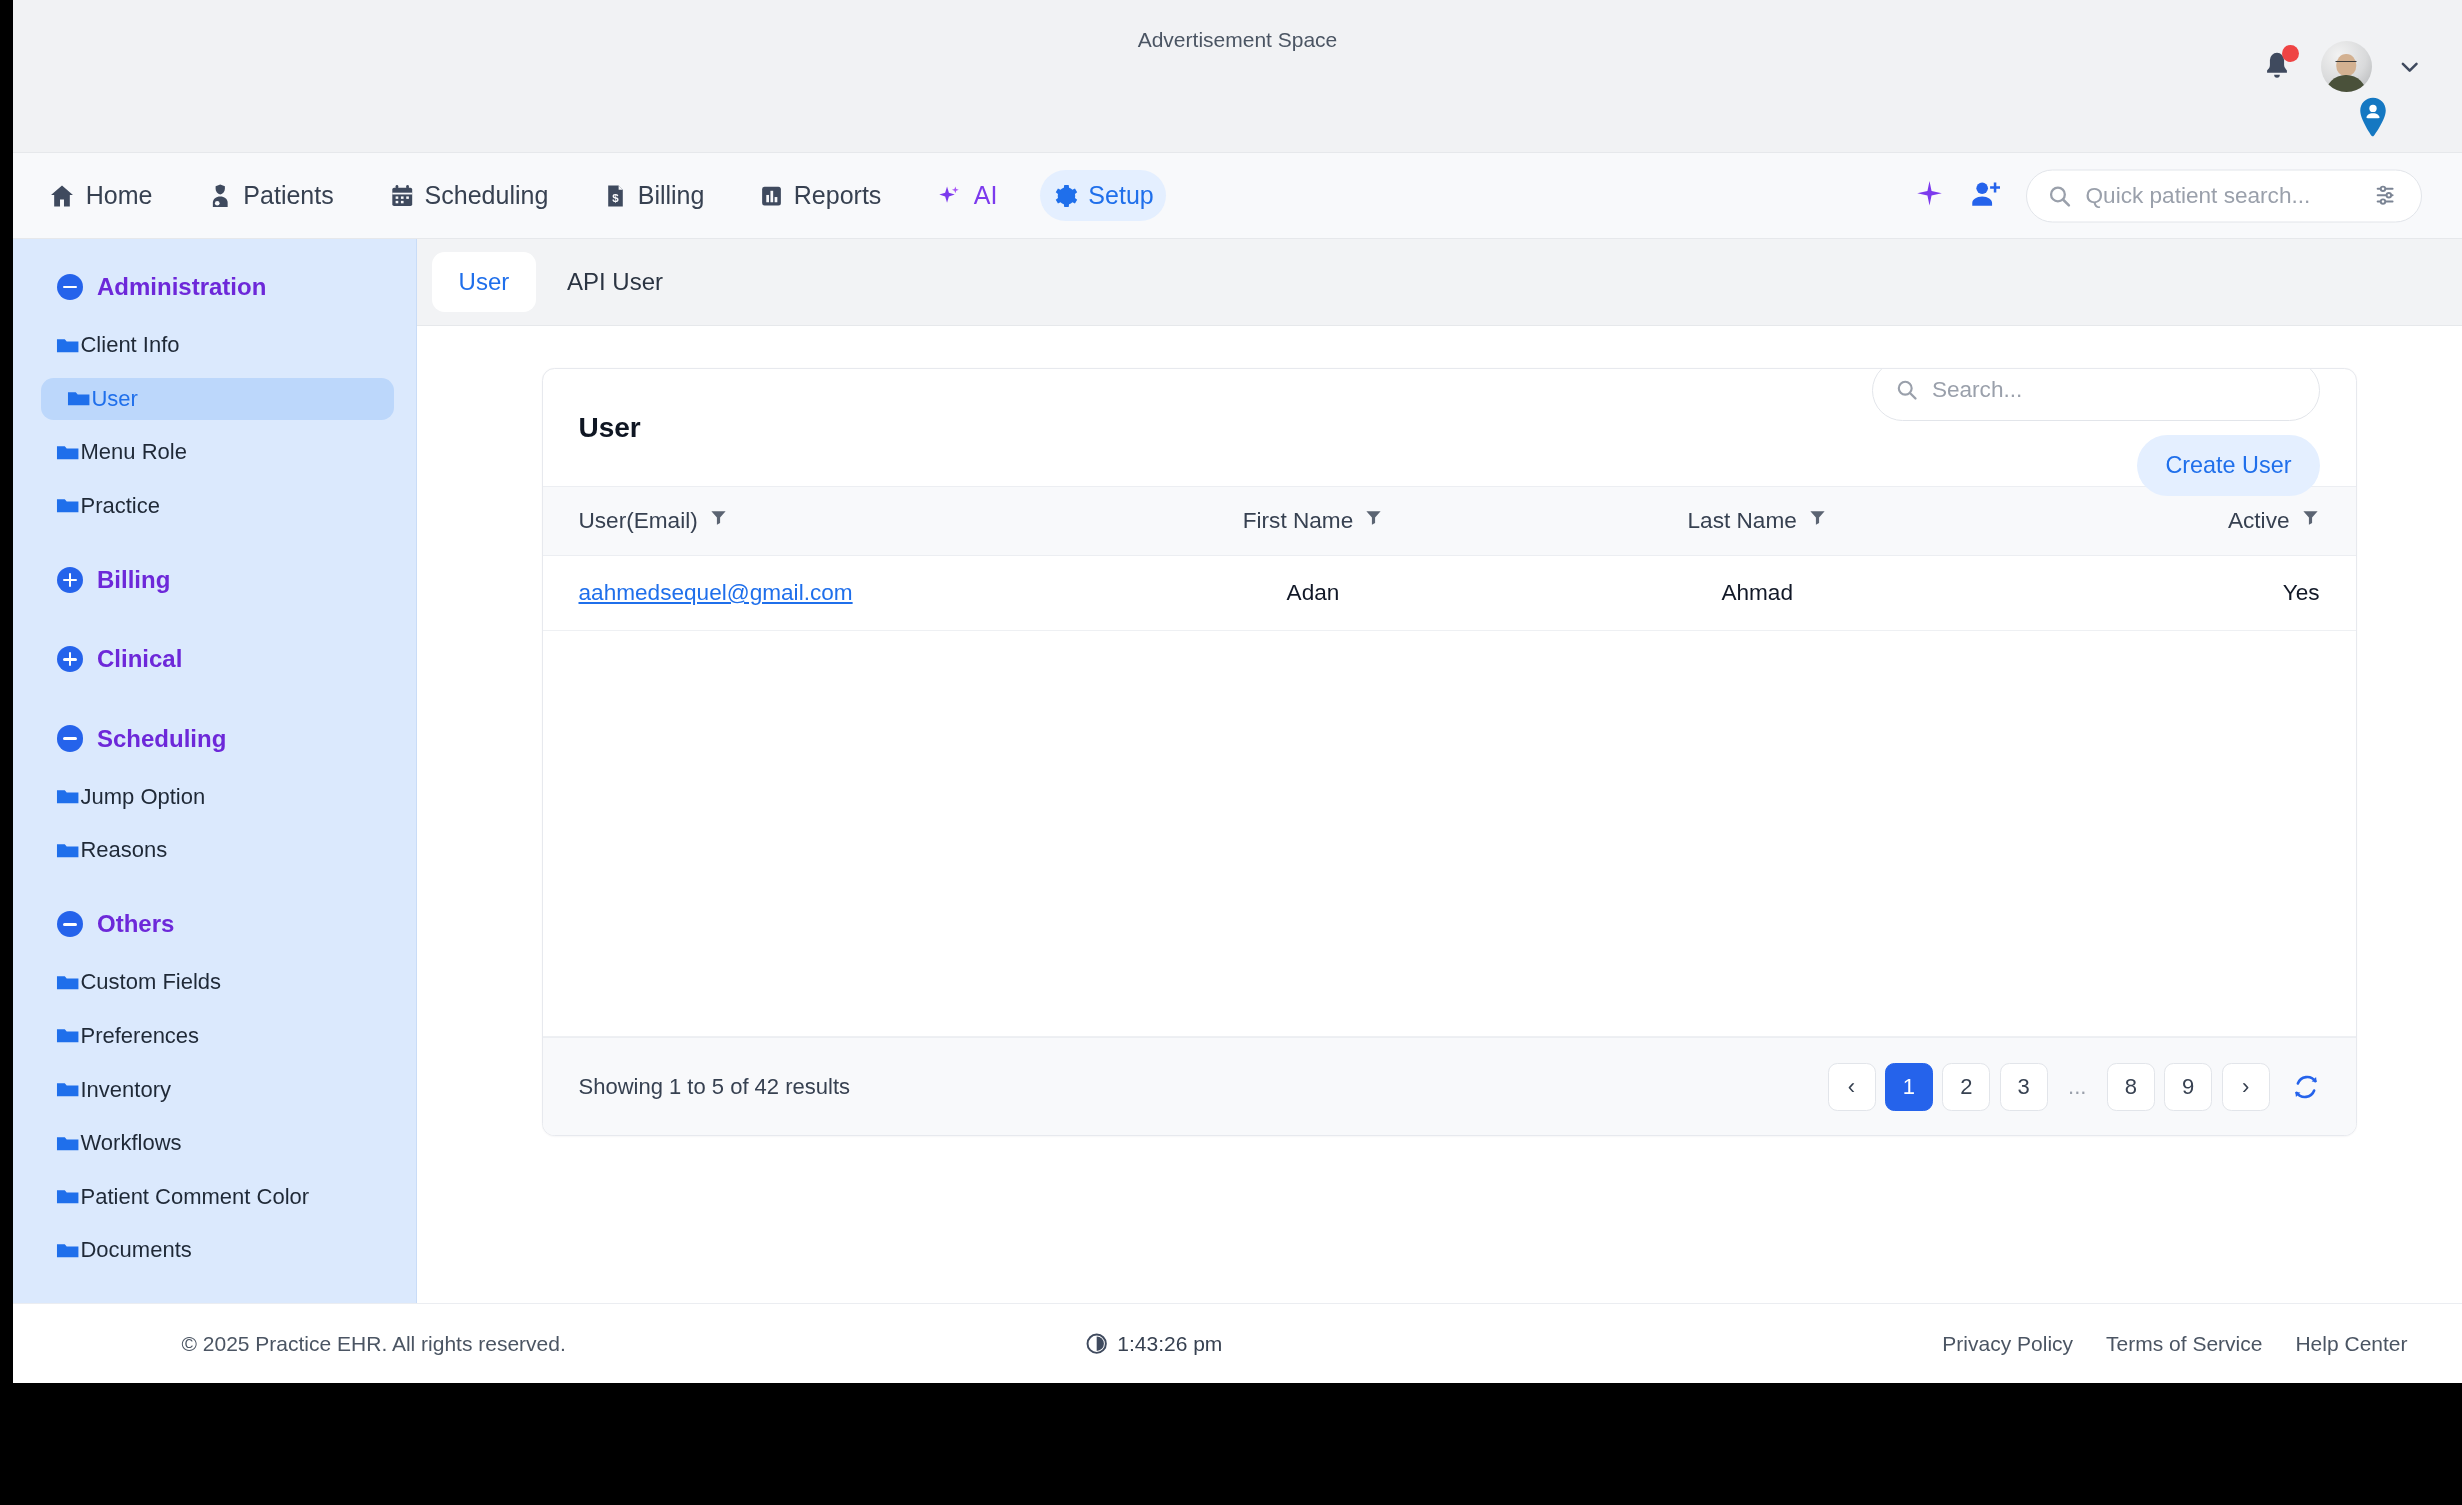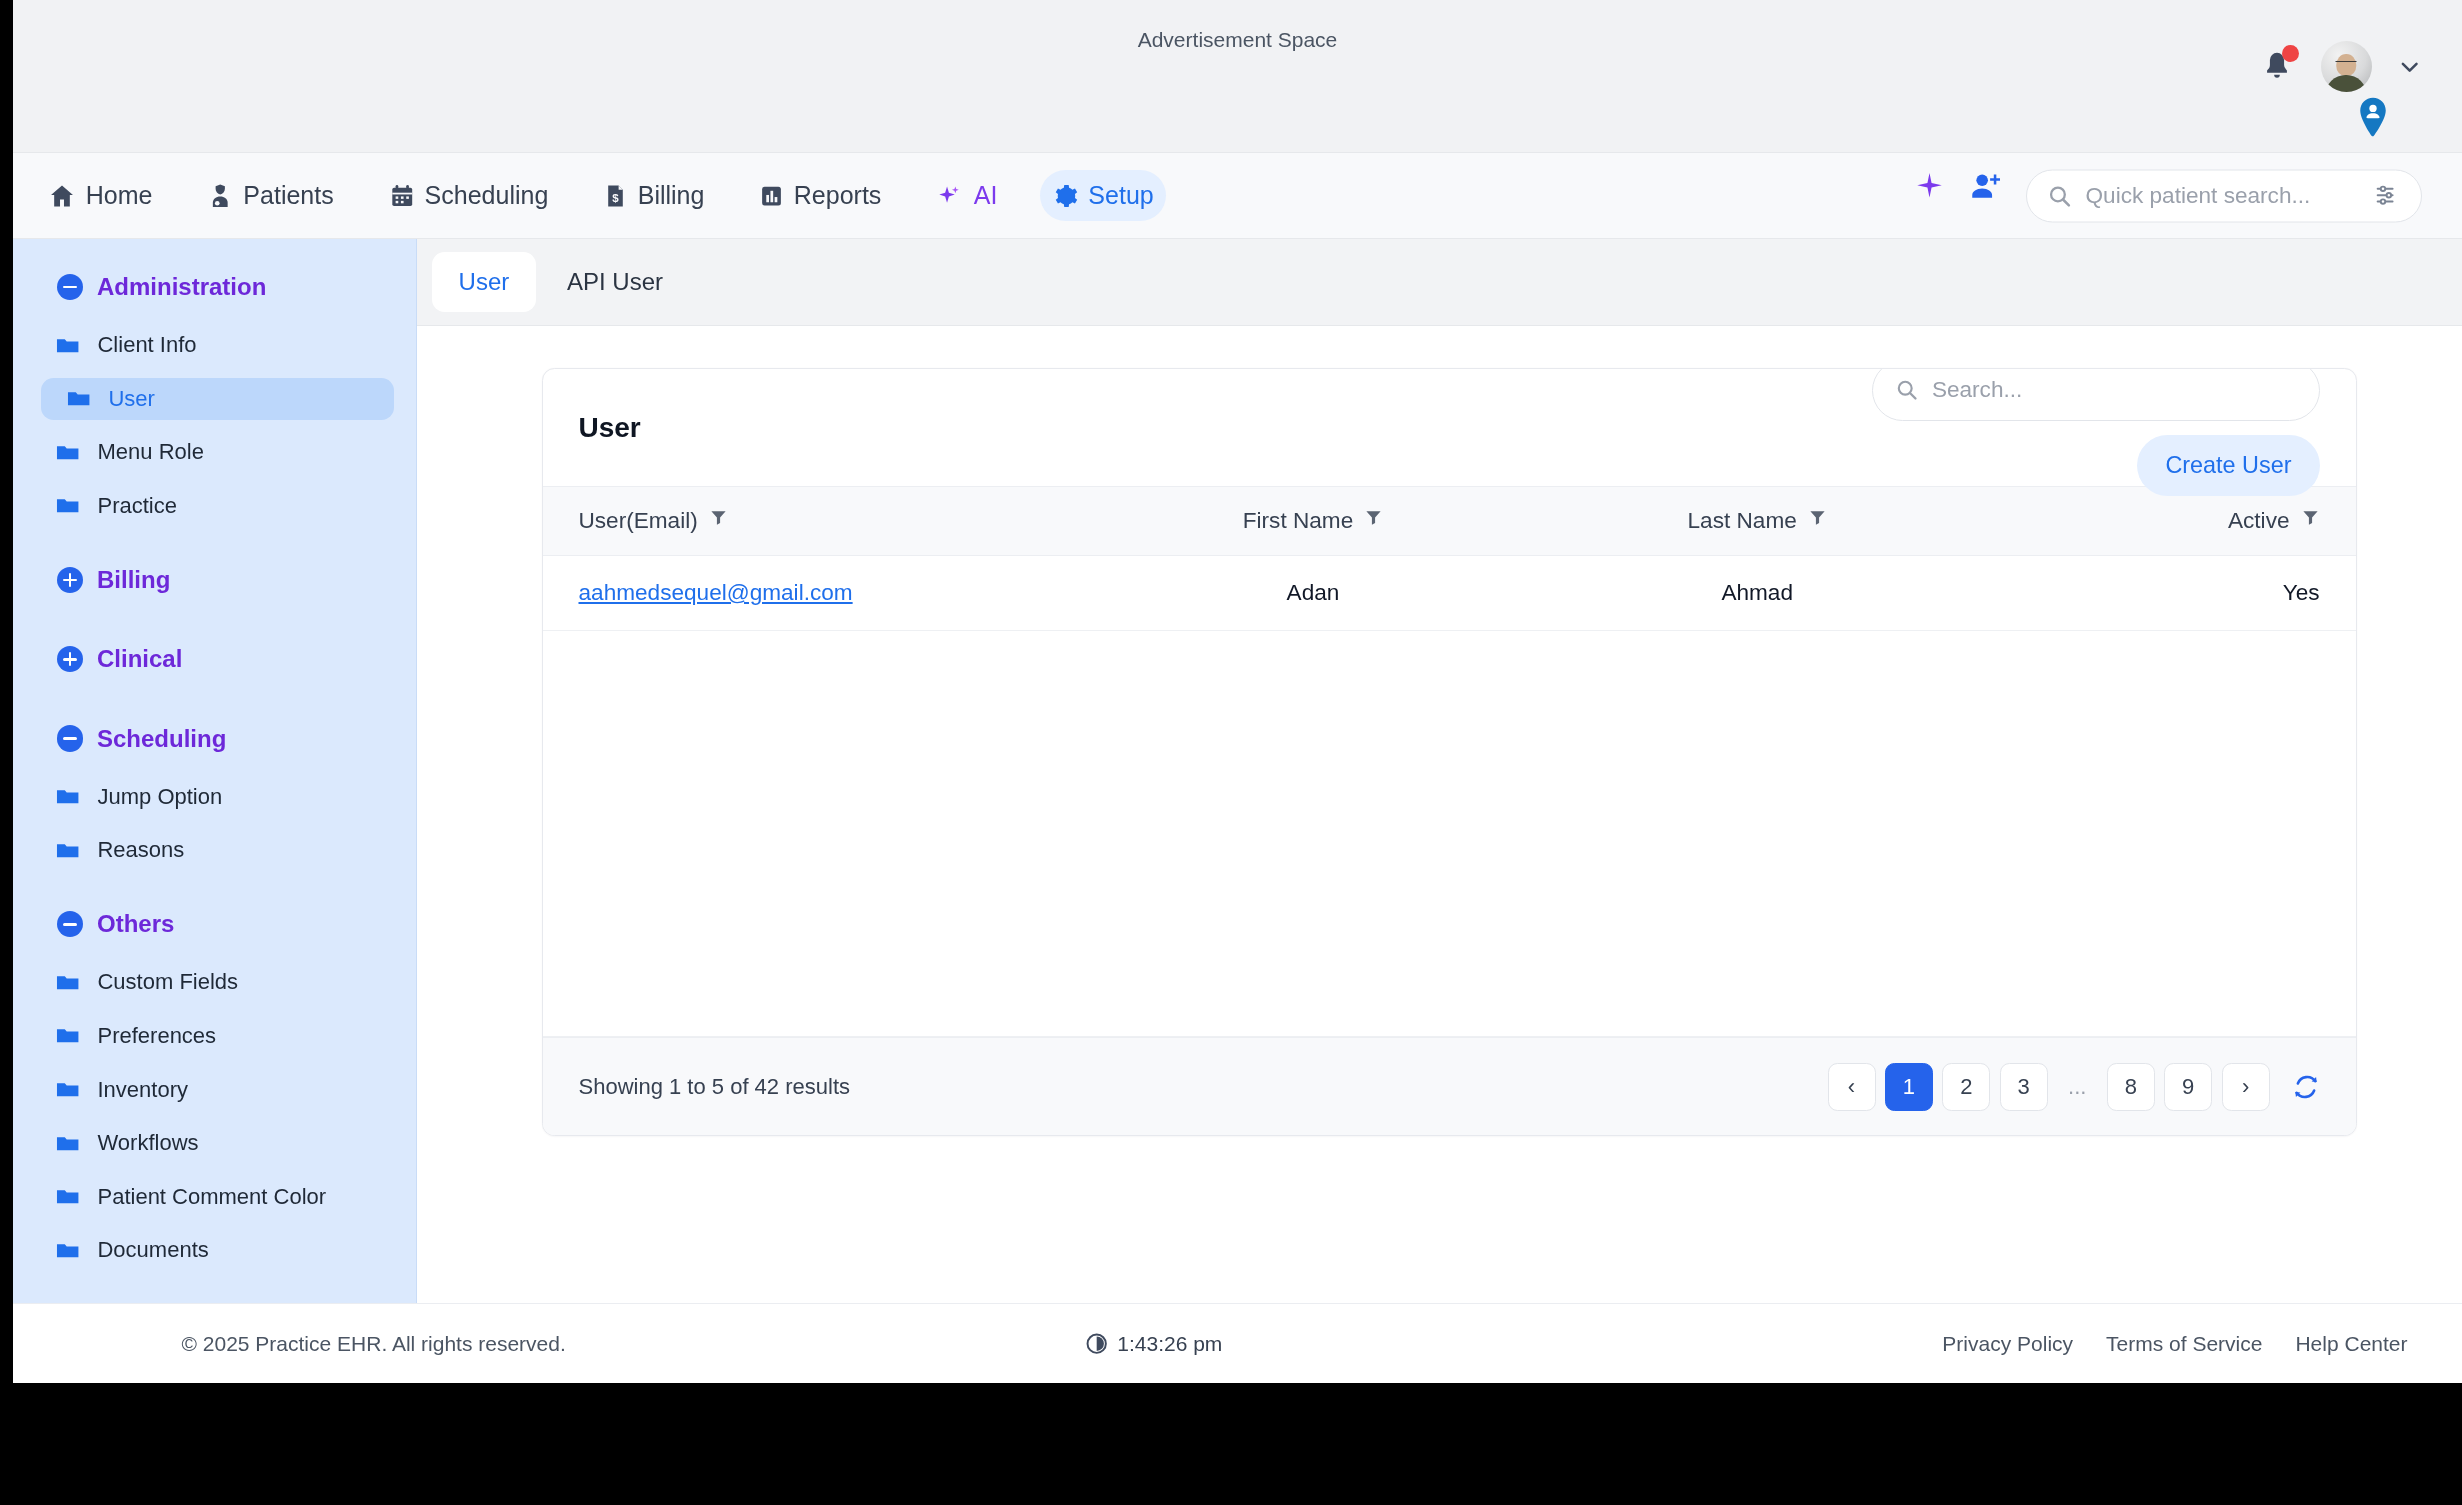--- a/index.html
+++ b/index.html
@@ -79,40 +79,40 @@
   }
   .nav-items { display: flex; align-items: flex-start; gap: 30px; padding-left: 23.4px; }
   .nav-item { display: flex; align-items: center; gap: 9.4px;
               font-size: 25px; color: #374151; padding: 11px 12.5px;
               border-radius: 30px; white-space: nowrap; }
   .nav-item.ai { color: #7c3aed; gap: 11px; }
   .nav-item.active { background: #e4efff; color: #1f6feb; }
   .nav-ico { display: flex; align-items: center; justify-content: center; }
 
   .nav-right { position: absolute; right: 41px; top: 50%;
-               transform: translateY(-50%); display: flex; gap: 23.4px; }
+               transform: translateY(-50%); display: flex; align-items: center; gap: 23.4px; }
   .quick-search { width: 396px; height: 53px; border: 0.8px solid #e2e5ea;
                   border-radius: 28px; background: #fff;
                   display: flex; align-items: center; padding: 0 20px; gap: 14px; }
   .qs-text { flex: 1; font-size: 22.6px; color: #9aa0ab; }
 
   
   .body-wrap { display: flex; height: 1064px; }
   .sidebar { width: 404px; background: #dbe9fd; border-right: 0.8px solid #c9dcf7;
              padding: 34px 0 0 0; flex-shrink: 0; }
   .sb-section { display: flex; align-items: center; gap: 14px;
                 padding: 0 0 0 44px; margin-bottom: 23.4px; }
   .sb-section .s-title { font-size: 24px; font-weight: 700; color: #6d28d9; }
   .circ { width: 26.5px; height: 26.5px; border-radius: 50%; background: #2563eb;
           position: relative; flex-shrink: 0; }
   .circ::before { content: ""; position: absolute; left: 6.2px; top: 12px;
                   width: 14px; height: 2.7px; background: #fff; border-radius: 1.6px; }
   .circ.plus::after { content: ""; position: absolute; left: 12px; top: 6.2px;
                       width: 2.7px; height: 14px; background: #fff; border-radius: 1.6px; }
-  .sb-item { display: flex; align-items: center; gap: 18px;
+  .sb-item { display: flex; align-items: center; gap: 1px;
              margin: 12px 22px 11px 28px; padding: 7.8px 15.6px; border-radius: 12.5px;
              font-size: 22px; color: #1f2937; }
   .sb-item.active { background: #bcd7fb; color: #1f6feb; padding-left: 26.5px; }
   .sb-gap { height: 28px; }
   .folder { width: 23.4px; height: 19px; flex-shrink: 0; }
 
   .content { flex: 1; background: #ffffff; display: flex; flex-direction: column; }
   .tabs { height: 87px; background: #f2f3f5; display: flex; align-items: center;
           padding-left: 15.6px; gap: 4.7px; border-bottom: 0.8px solid #e6e8eb; }
   .tab { font-size: 24px; padding: 15.6px 26.5px; border-radius: 12.5px; color: #2b3442; }

